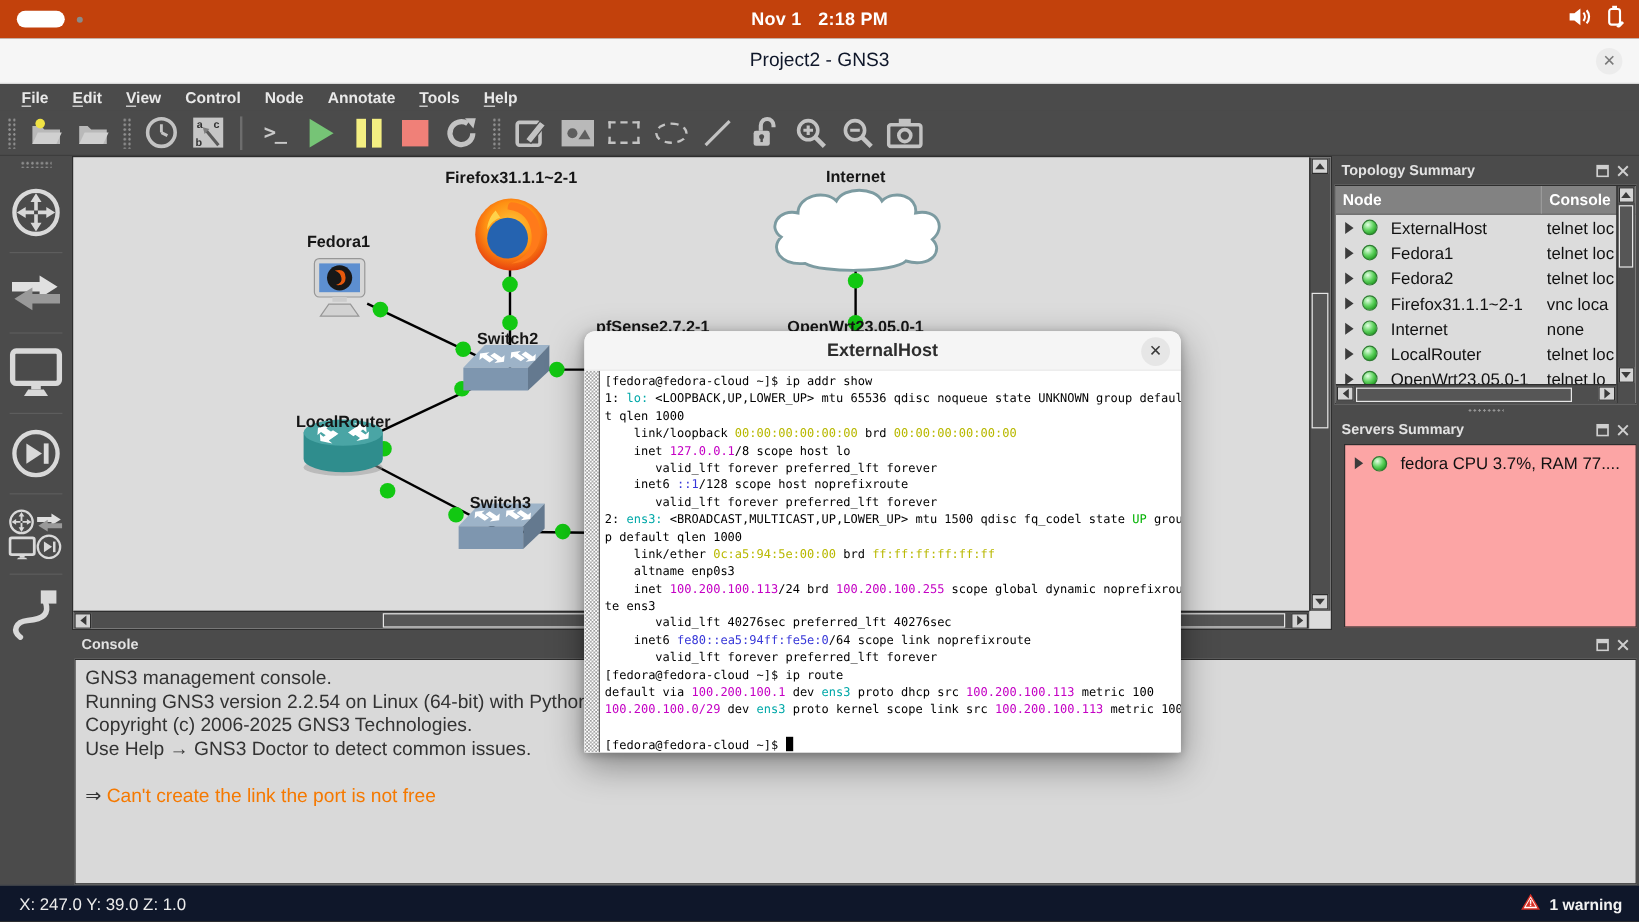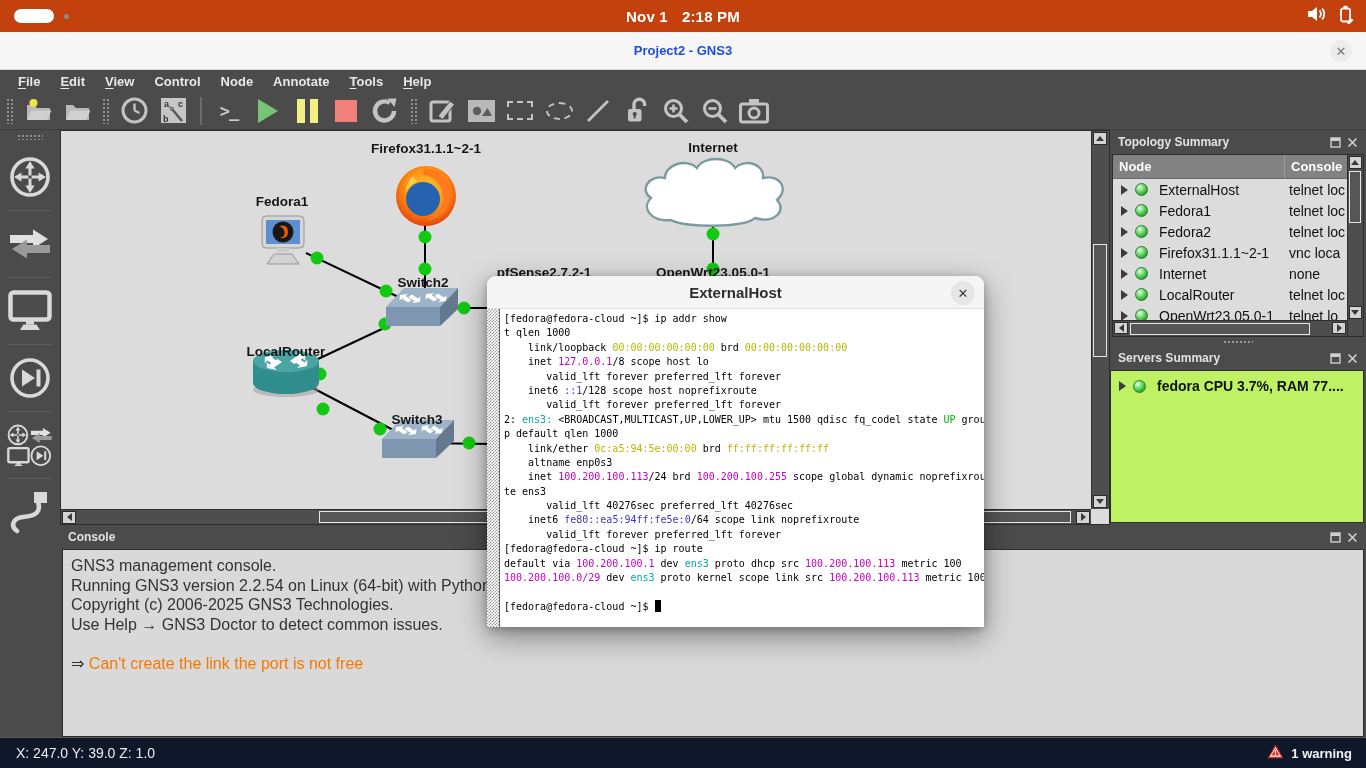--- a/index.html
+++ b/index.html
@@ -10,21 +10,21 @@
   }
   
   .gnome-bar { position:relative; height:32px; background:#c2410c; display:flex; align-items:center; }
   .pill { position:absolute; left:14px; top:9px; width:40px; height:14px; border-radius:8px; background:#fff; }
   .ws-dot { position:absolute; left:64px; top:14px; width:5px; height:5px; border-radius:50%; background:#8a8a8a; }
   .gnome-clock { position:absolute; left:0; right:0; text-align:center; color:#fff; font-weight:700; font-size:15px; letter-spacing:.2px; }
   .gnome-clock span { margin:0 7px; }
   .gnome-tray { position:absolute; right:12px; top:0; height:32px; display:flex; align-items:center; gap:12px; }
   
   .titlebar { position:relative; height:38px; background:#f6f6f6; border-bottom:1px solid #d8d8d8; display:flex; align-items:center; justify-content:center; }
-  .titlebar .title { color:#1d4ed8; font-weight:700; font-size:13px; }
+  .titlebar .title { color:#0f172a; font-weight:400; font-size:16px; }
   .win-close { position:absolute; right:14px; top:8px; width:22px; height:22px; border-radius:50%; background:#ececec; color:#7a7a7a; font-size:13px; font-weight:700; display:flex; align-items:center; justify-content:center; cursor:default; }
   
   .menubar { height:22px; background:#4b4b4b; display:flex; align-items:center; padding-left:8px; }
   .menu-item { color:#e8e8e8; font-size:13px; font-weight:600; padding:0 10px; }
   .menu-item u { text-underline-offset:2px; text-decoration-thickness:1px; }
   
   .toolbar { height:38px; background:#4b4b4b; display:flex; align-items:center; gap:7px; padding-left:4px; border-bottom:1px solid #3d3d3d; }
   .tbtn { min-width:32px; height:32px; display:flex; align-items:center; justify-content:center; }
   .grip { width:7px; height:26px; background-image:radial-gradient(#8f8f8f 1px, transparent 1.2px); background-size:4px 4px; margin:0 2px; }
   .sepline { width:2px; height:28px; background:#6d6d6d; margin:0 4px; }
@@ -65,21 +65,21 @@
   .thead { display:grid; grid-template-columns:172px 1fr; height:24px; background:#828282; border-bottom:1px solid #6a6a6a; }
   .thead div { color:#fff; font-weight:700; font-size:13px; display:flex; align-items:center; padding-left:6px; border-right:1px solid #9a9a9a; }
   .trow { display:grid; grid-template-columns:18px 24px 130px 1fr; align-items:center; height:21px; padding-left:4px; font-size:14px; color:#111; }
   .trow .arrow { width:0;height:0;border-top:5px solid transparent;border-bottom:5px solid transparent;border-left:7px solid #3c3c3c; margin-left:4px; }
   .led { width:13px; height:13px; border-radius:50%; background:radial-gradient(circle at 35% 30%, #e4ffe4, #5fd35f 45%, #249c24 80%, #187018); border:1px solid #2e7d32; }
   .trow .nname, .trow .ncons { white-space:nowrap; overflow:hidden; }
   .topo-vscroll { position:absolute; right:0; top:0; bottom:0; width:16px; background:#4e4e4e; border-left:1px solid #2e2e2e; }
   .topo-hscroll { position:absolute; left:0; right:16px; bottom:0; height:16px; background:#4e4e4e; border-top:1px solid #2e2e2e; }
   .splitter-h { height:9px; display:flex; align-items:center; justify-content:center; }
   .splitter-h i { width:30px; height:4px; background-image:radial-gradient(#9a9a9a 0.9px, transparent 1.1px); background-size:4px 4px; }
-  .servers-body { flex:1; margin:0 2px 2px 0; background:#bef264; border:1px solid #2e2e2e;font-weight:bold; }
+  .servers-body { flex:1; margin:0 2px 2px 10px; background:#fca5a5; border:1px solid #2e2e2e; }
   .srow { display:grid; grid-template-columns:18px 24px 1fr; align-items:center; height:22px; padding-left:4px; font-size:14px; color:#111; margin-top:4px; }
   .srow .arrow { width:0;height:0;border-top:5px solid transparent;border-bottom:5px solid transparent;border-left:7px solid #3c3c3c; margin-left:4px; }
   
   .console-panel { flex:1; display:flex; flex-direction:column; background:#4b4b4b; min-height:0; }
   .console-body { flex:1; margin:0 2px; background:#d9d9d9; border:1px solid #2e2e2e; padding:6px 8px; overflow:hidden; }
   .cline { font-size:16px; line-height:19.5px; color:#333; white-space:pre; }
   .cwarn { font-size:16px; line-height:19.5px; white-space:pre; color:#f57900; }
   .cwarn .pfx { color:#333; }
   
   .statusbar { height:31px; background:#0f172a; display:flex; align-items:center; justify-content:space-between; padding:0 14px 0 16px; border-top:1px solid #5a5a5a; }
@@ -644,20 +644,21 @@
 
   <div class="term-win">
     <div class="term-titlebar">
       <span class="term-title">ExternalHost</span>
       <div class="term-close">✕</div>
     </div>
     <div class="term-body">
       <div class="term-scroll"></div>
       <div class="term-text" id="term-lines">
           <div class="tline"><span>[fedora@fedora-cloud ~]$ ip addr show</span></div>
+          <div class="tline"><span>1: </span><span class="t-c">lo:</span><span> &lt;LOOPBACK,UP,LOWER_UP&gt; mtu 65536 qdisc noqueue state UNKNOWN group defaul</span></div>
           <div class="tline"><span>t qlen 1000</span></div>
           <div class="tline"><span>    link/loopback </span><span class="t-y">00:00:00:00:00:00</span><span> brd </span><span class="t-y">00:00:00:00:00:00</span></div>
           <div class="tline"><span>    inet </span><span class="t-m">127.0.0.1</span><span>/8 scope host lo</span></div>
           <div class="tline"><span>       valid_lft forever preferred_lft forever</span></div>
           <div class="tline"><span>    inet6 </span><span class="t-b">::1</span><span>/128 scope host noprefixroute</span></div>
           <div class="tline"><span>       valid_lft forever preferred_lft forever</span></div>
           <div class="tline"><span>2: </span><span class="t-c">ens3:</span><span> &lt;BROADCAST,MULTICAST,UP,LOWER_UP&gt; mtu 1500 qdisc fq_codel state </span><span class="t-g">UP</span><span> grou</span></div>
           <div class="tline"><span>p default qlen 1000</span></div>
           <div class="tline"><span>    link/ether </span><span class="t-y">0c:a5:94:5e:00:00</span><span> brd </span><span class="t-y">ff:ff:ff:ff:ff:ff</span></div>
           <div class="tline"><span>    altname enp0s3</span></div>

